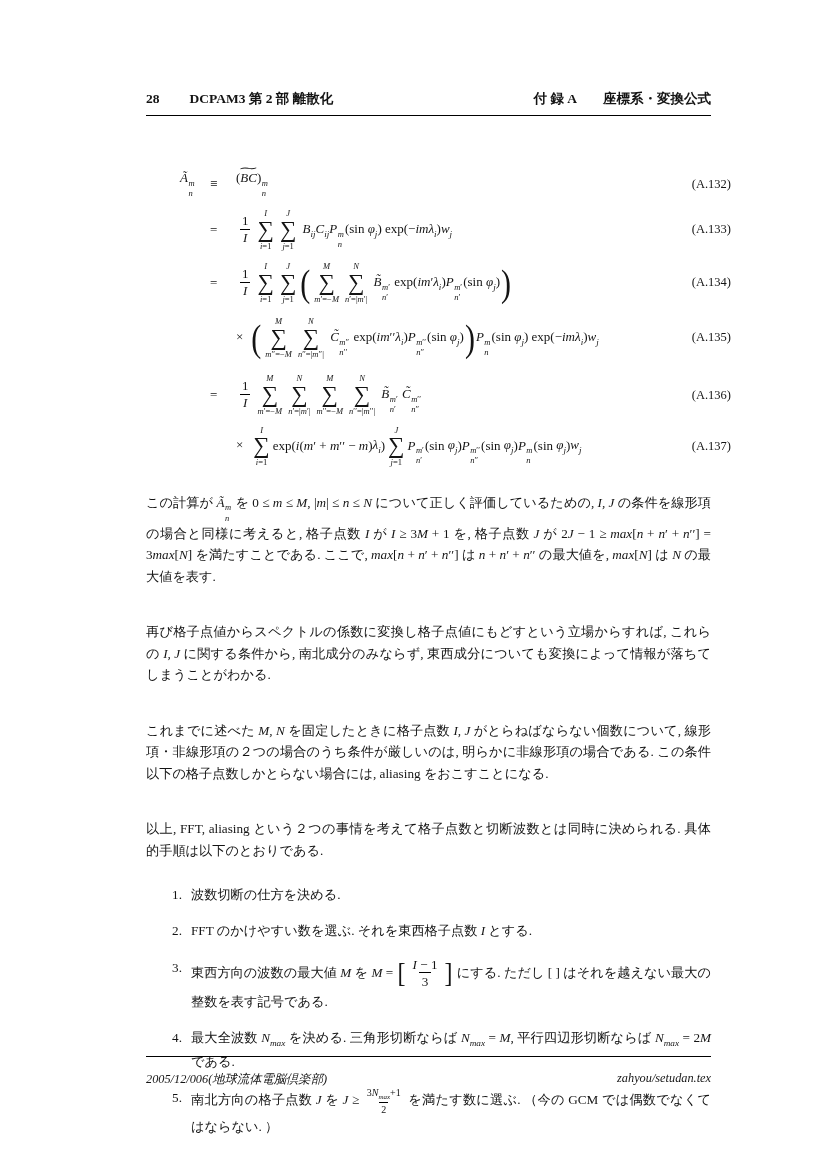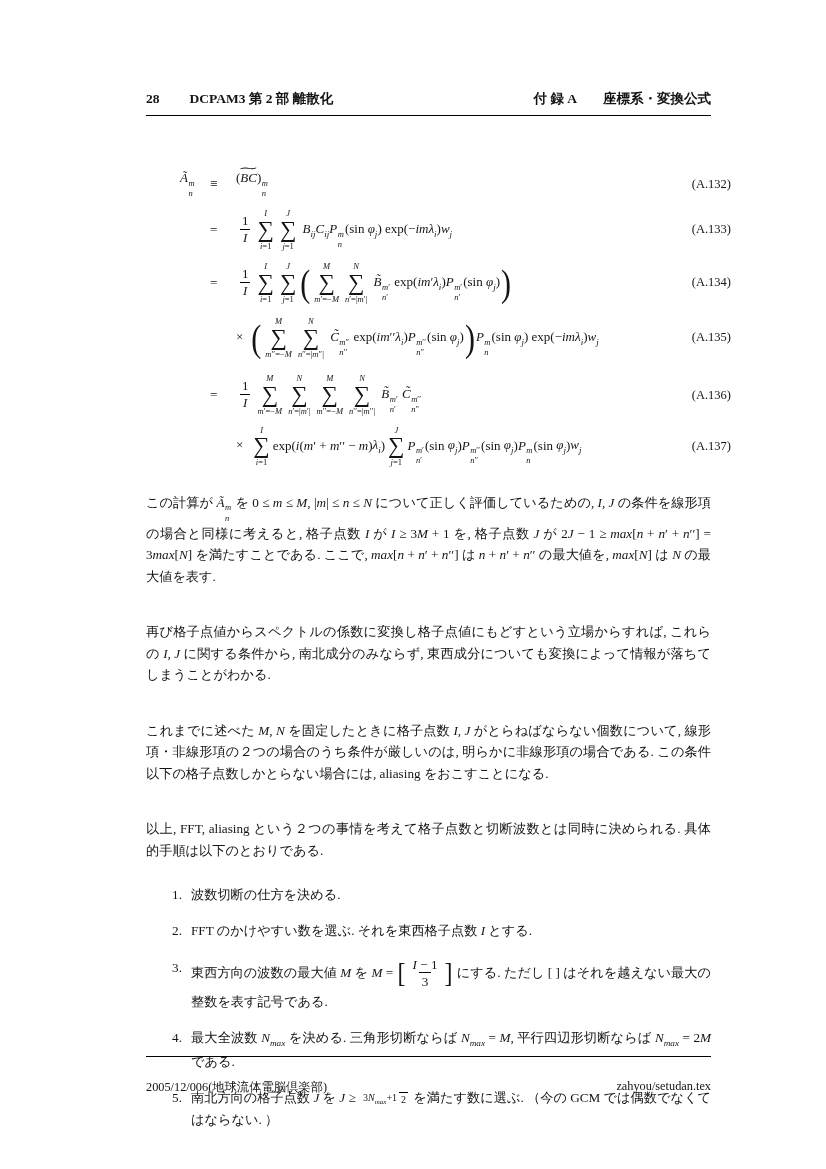--- a/index.html
+++ b/index.html
@@ -37,21 +37,21 @@
   .sum { display:inline-flex; flex-direction:column; align-items:center;
          vertical-align:middle; margin:0 3px; }
   .sum .lim { font-size:8.5px; line-height:1.25; white-space:nowrap; }
   .sum .sg { font-size:23px; line-height:0.95; }
 
   .frac { display:inline-flex; flex-direction:column; align-items:center;
           vertical-align:middle; margin:0 3px; text-align:center; }
   .frac .fn { display:block; padding:0 3px; line-height:1.2; }
   .frac .fd { display:block; border-top:1px solid #000; padding:0 3px; line-height:1.3; }
 
-  .sfrac { display:inline-flex; flex-direction:row; align-items:center;
+  .sfrac { display:inline-flex; flex-direction:column; align-items:center;
            vertical-align:middle; margin:0 2px; font-size:10px; text-align:center; }
   .sfrac .fn { display:block; padding:0 2px; line-height:1.2; }
   .sfrac .fd { display:block; border-top:0.8px solid #000; padding:0 2px; line-height:1.3; }
 
   .ss { display:inline-flex; flex-direction:column; font-size:8.5px;
         line-height:1.2; vertical-align:-0.45em; text-align:left; margin:0 1px 0 0.5px; }
   .ss .a, .ss .b { display:block; white-space:nowrap; }
 
   .bp { font-size:30px; vertical-align:middle; display:inline-block;
         transform:scaleY(1.25); line-height:0.9; margin:0 1px; font-weight:300; }
@@ -69,22 +69,22 @@
 
   
   .olist { margin-top:22px; font-size:13.2px; }
   .li { display:flex; margin-top:15px; }
   .li .num { width:24px; text-align:right; margin-right:9px; margin-left:12px;
              line-height:1.63; }
   .li .litext { flex:1; line-height:1.63; text-align:justify; }
 
   
   .ftr { position:absolute; left:146px; top:1056px; width:565px;
-         border-top:1px solid #000; padding-top:22px;
-         display:flex; justify-content:space-between; font-size:12.3px; }
+         border-top:1px solid #000; padding-top:14px;
+         display:flex; justify-content:space-between; font-size:12.3px;font-style:italic; }
 </style>
 </head>
 <body>
 
 <div class="content">
 
   <div class="hdr">
     <span class="pgnum">28</span>
     <span>DCPAM3 第 2 部 離散化</span>
     <span class="right">

